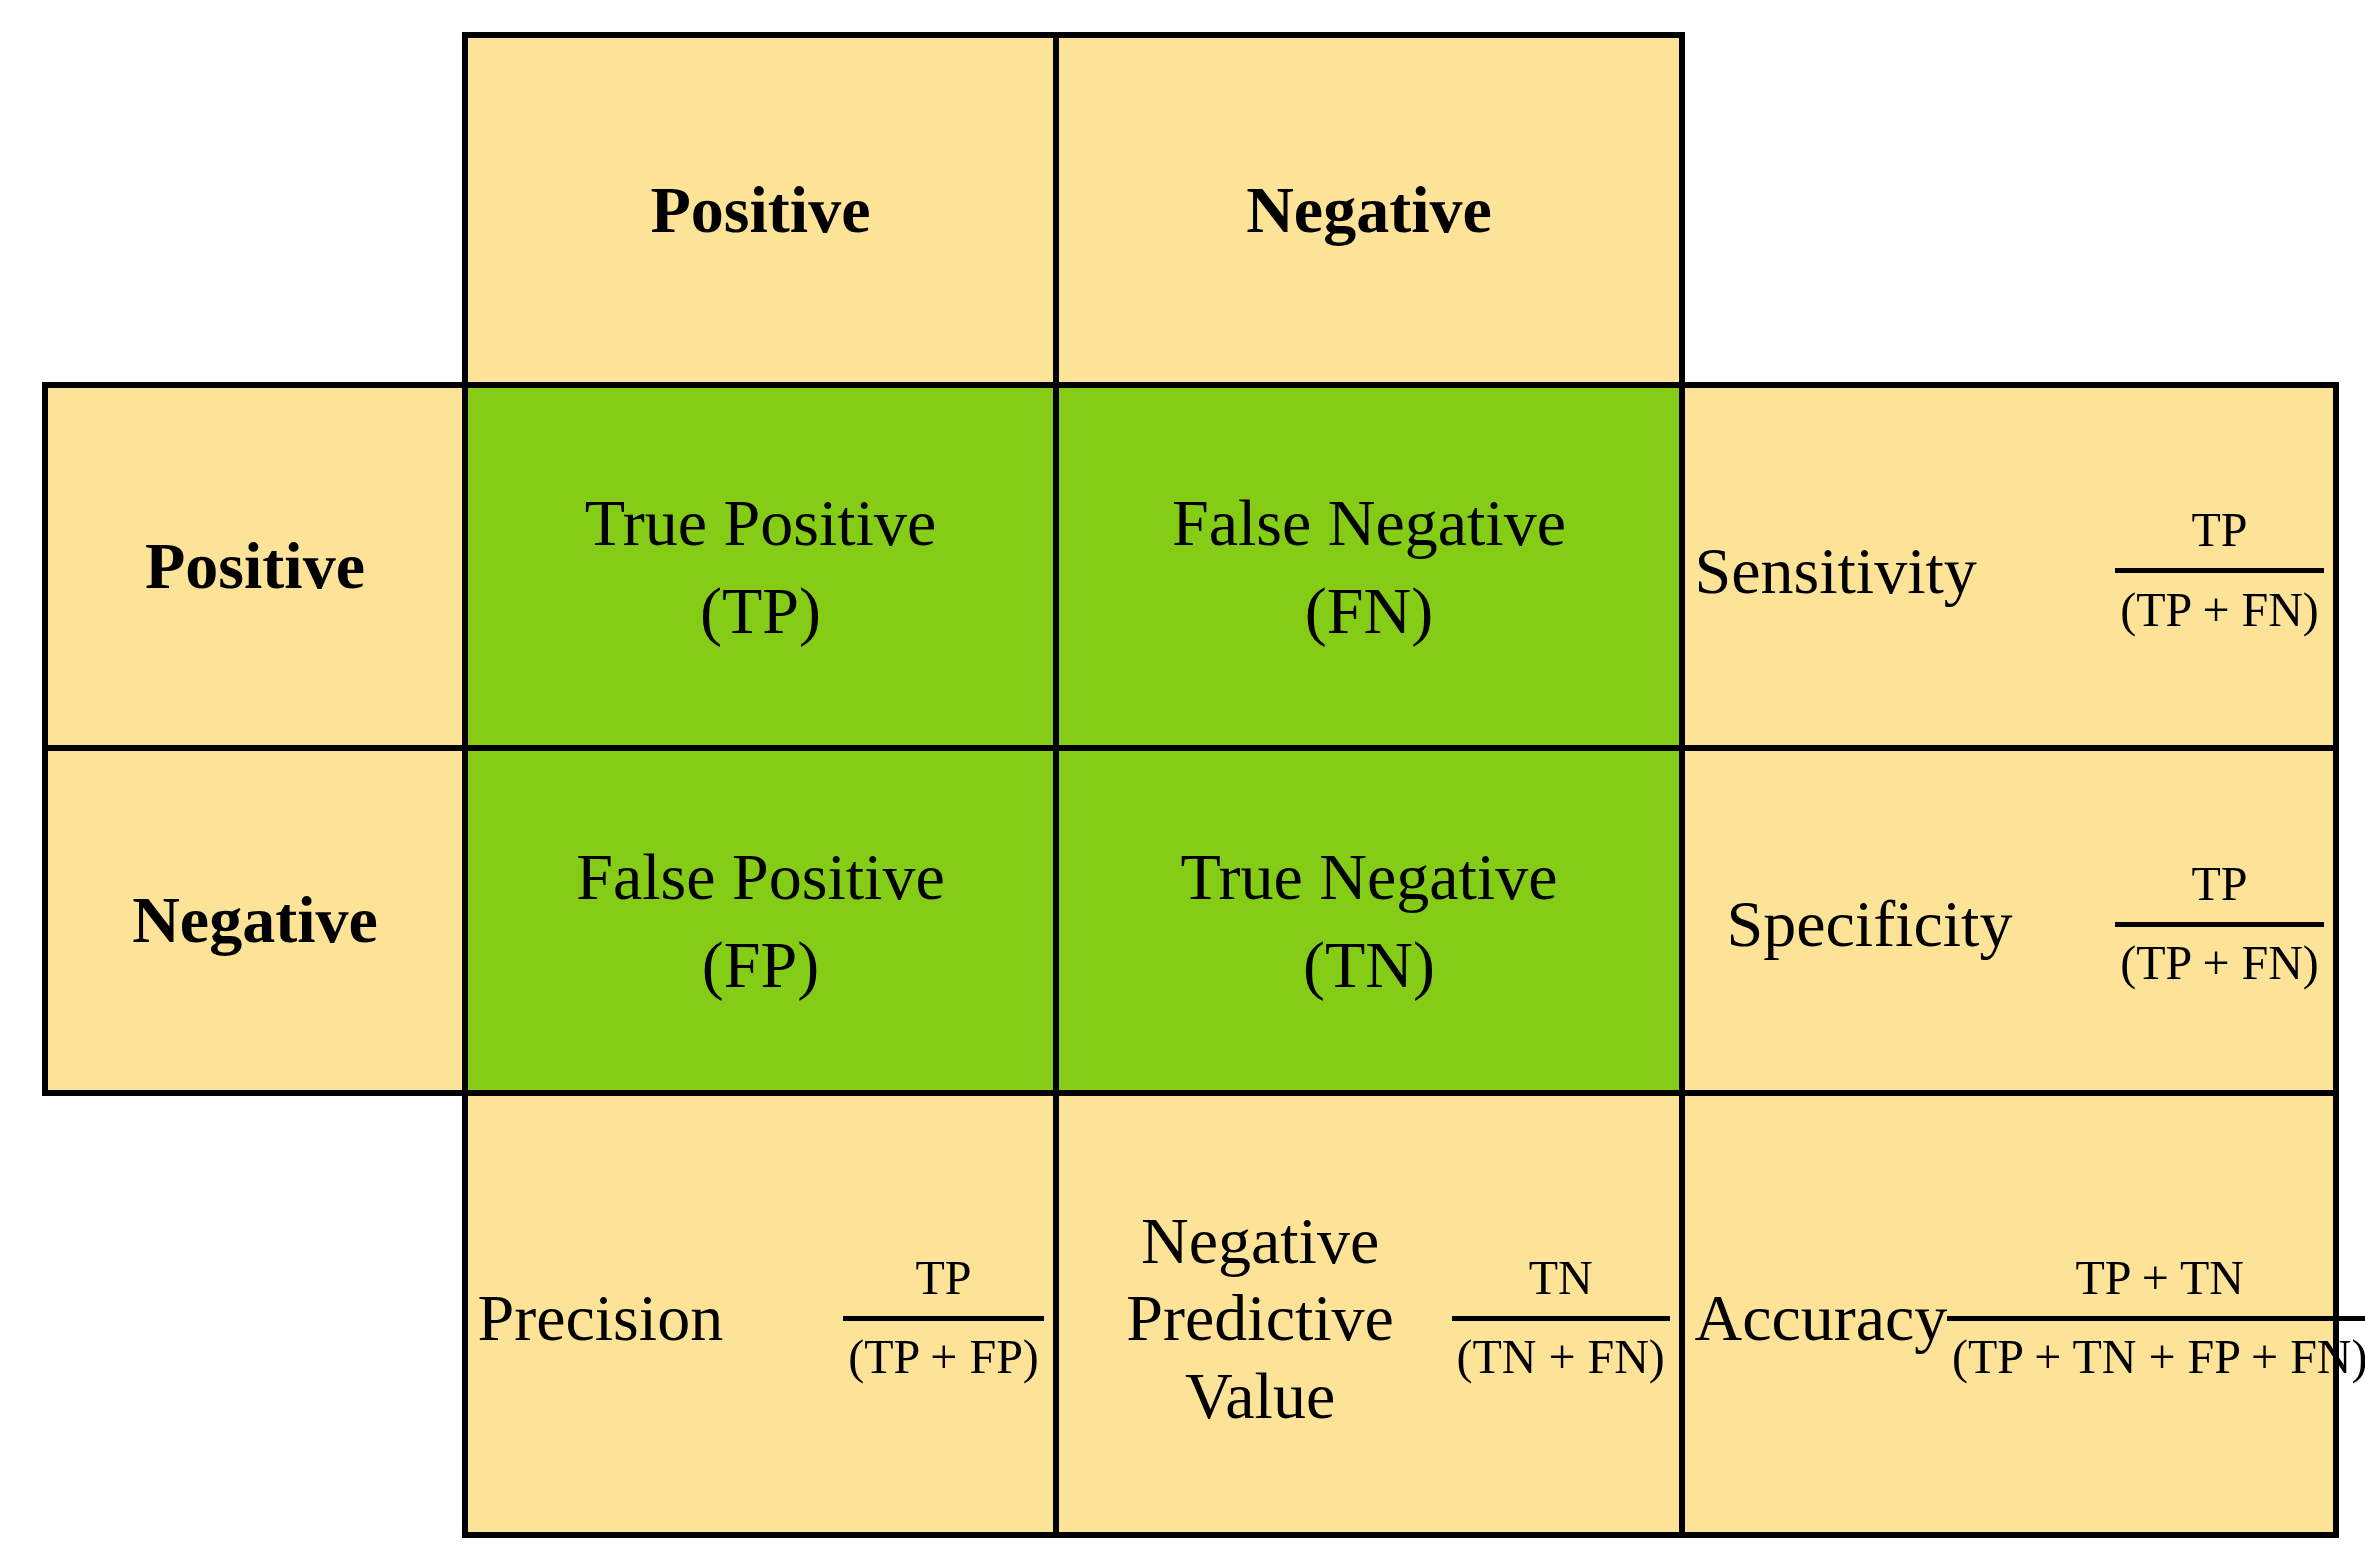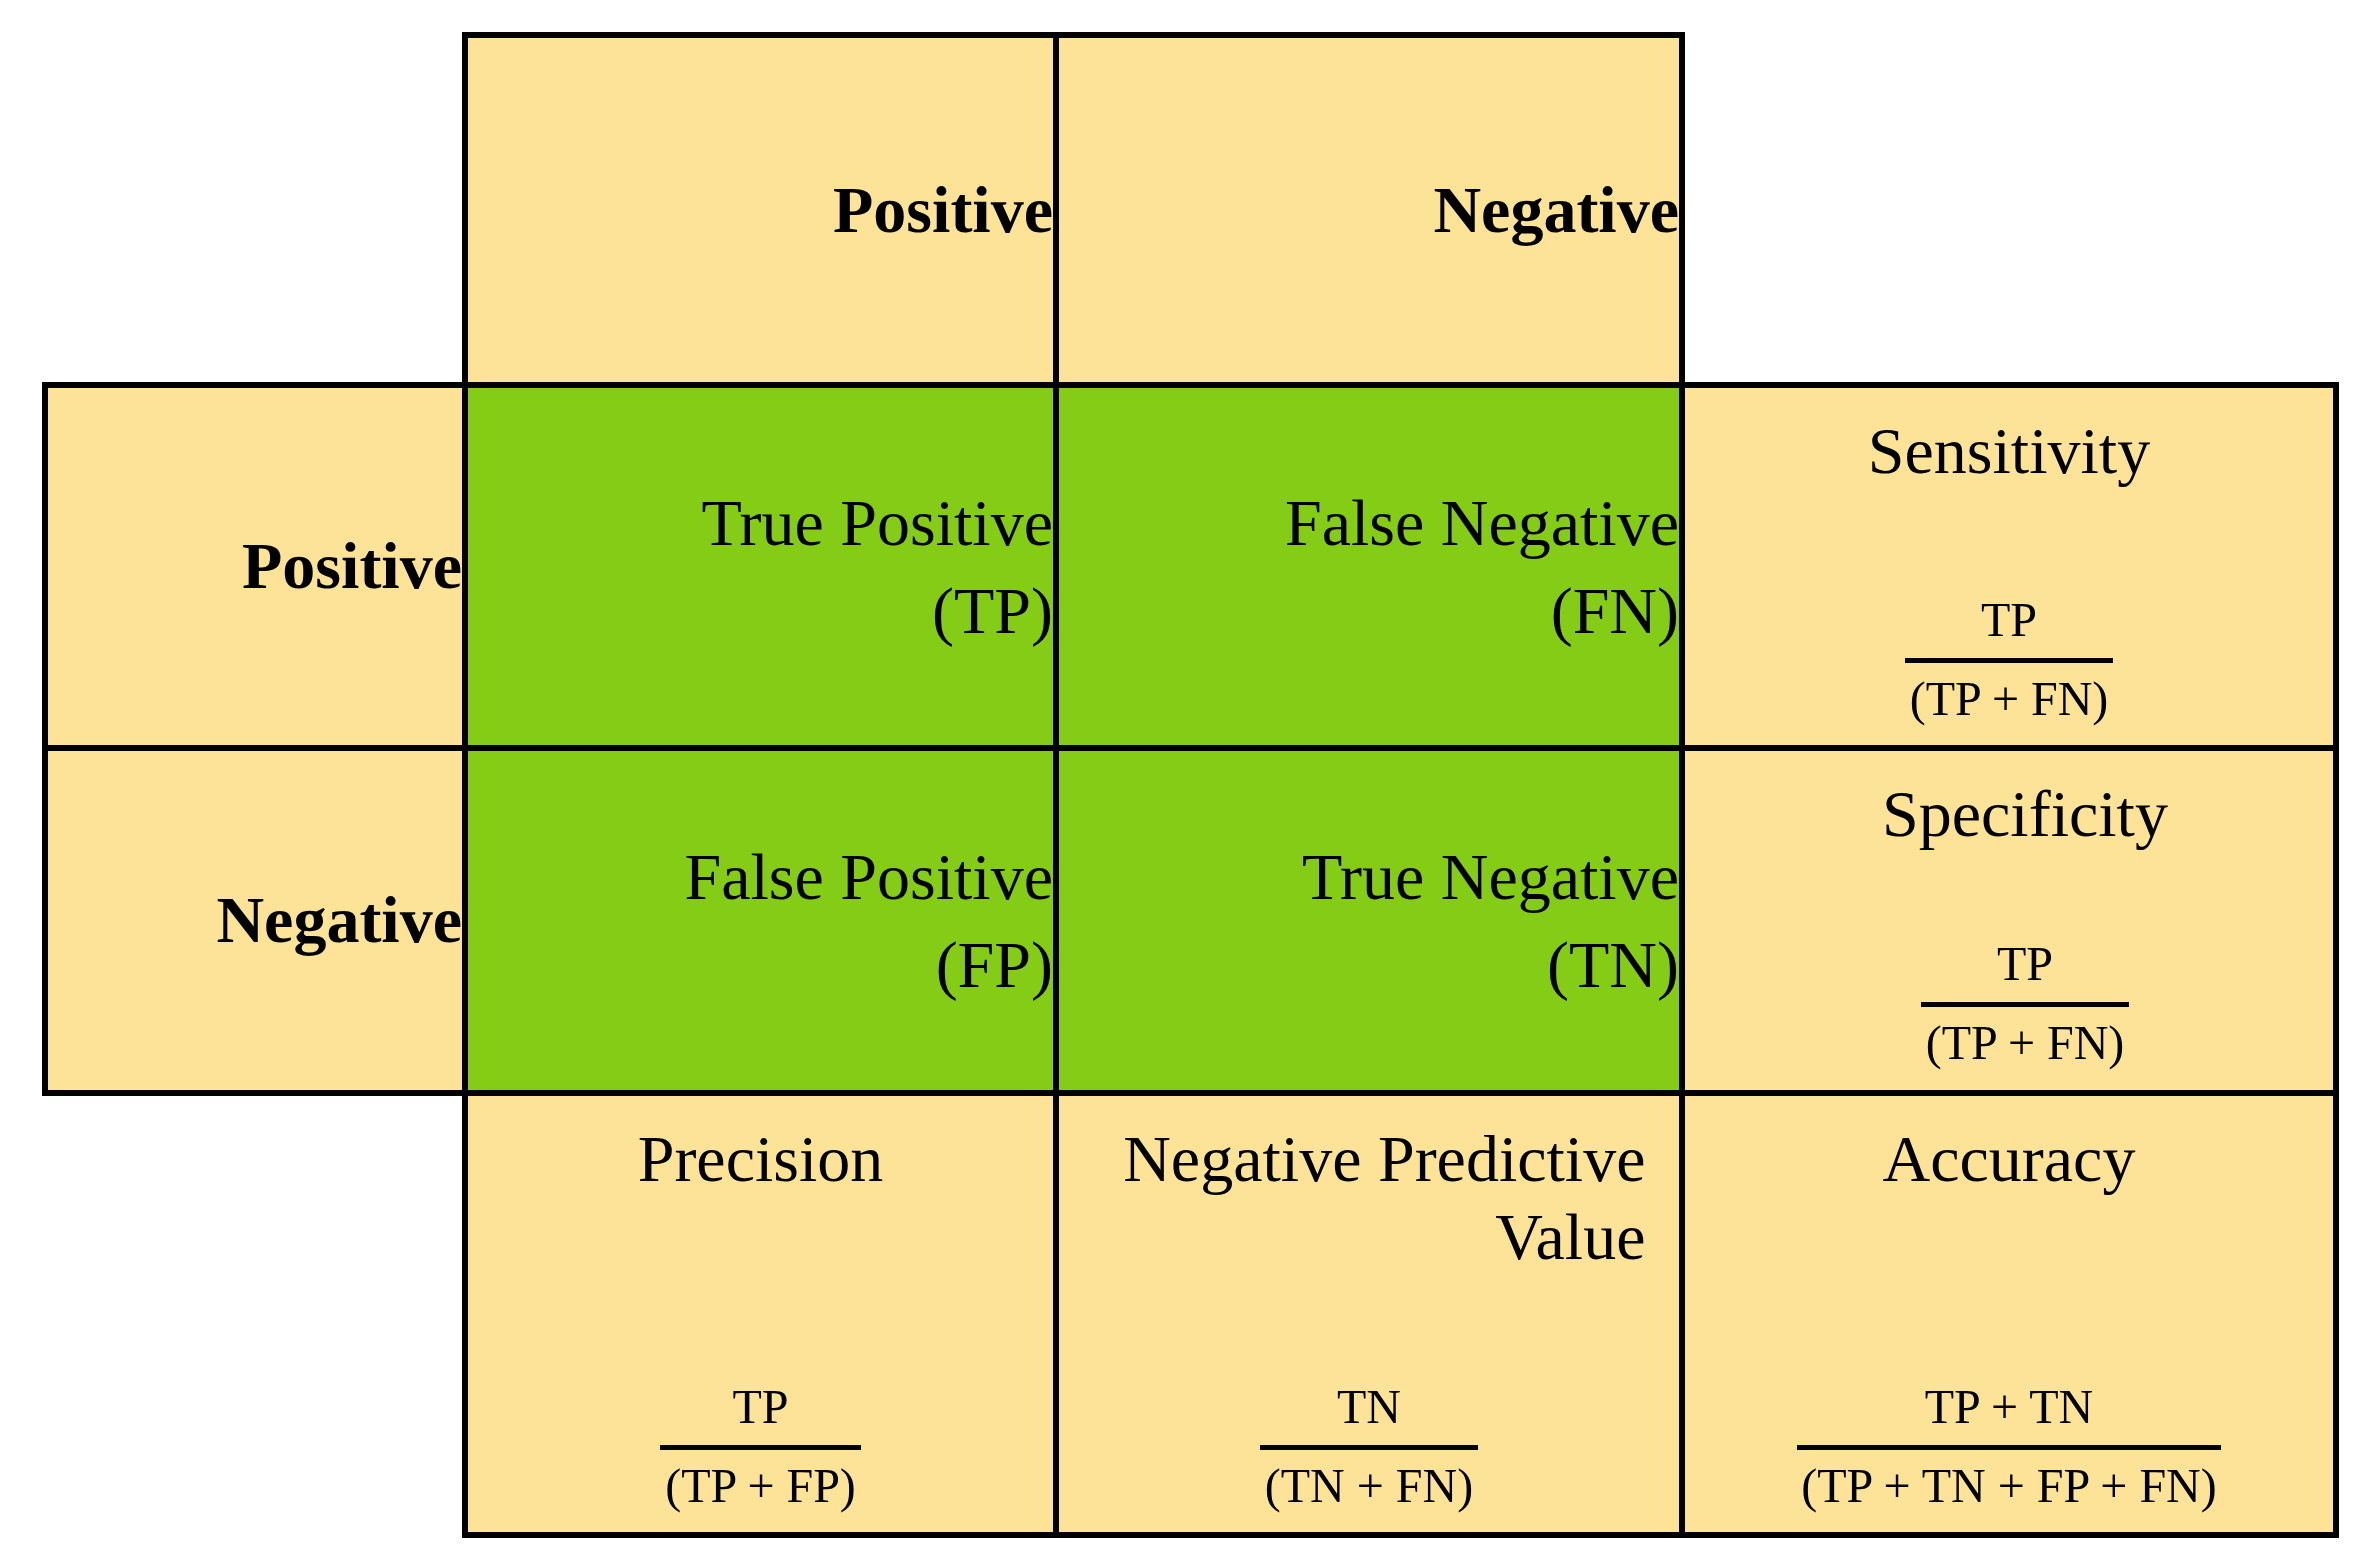--- a/index.html
+++ b/index.html
@@ -26,37 +26,37 @@
   col.c1 { width: 591px; }
   col.c2 { width: 626px; }
   col.c3 { width: 654px; }
   tr.r0 { height: 350px; }
   tr.r1 { height: 363px; }
   tr.r2 { height: 345px; }
   tr.r3 { height: 442px; }
   td {
     border: 6.3px solid #000000;
     background: #FCE397;
-    text-align: right;
+    text-align: center;
     vertical-align: middle;
     padding: 0;
     font-size: 66px;
     line-height: 1.25;
   }
   td.empty {
     border: none;
     background: transparent;
   }
   td.head { font-weight: bold; }
   td.data { background: #84cc16; }
   td.metric { vertical-align: top; }
   .two-line { line-height: 1.32; }
   .metric-inner {
     display: flex;
-    flex-direction: column;
+    flex-direction: row;
     align-items: center;
     justify-content: space-between;
     box-sizing: border-box;
     padding: 24px 9.5px 6.3px 9.5px;
   }
   .metric-inner.h1 { height: 348px; }
   .metric-inner.h2 { height: 329px; margin-left: 32px; }
   .metric-inner.h3 { height: 427px; }
   .metric-label {
     line-height: 1.18;

